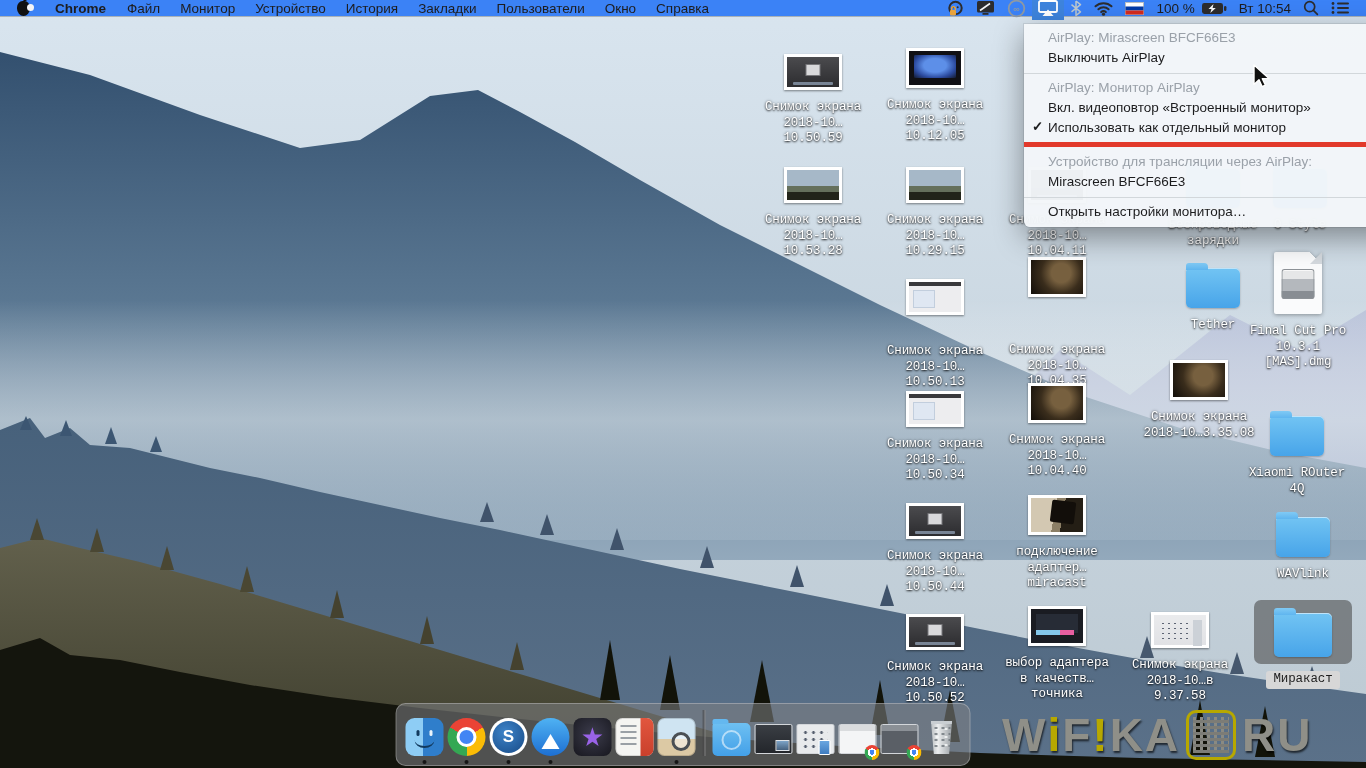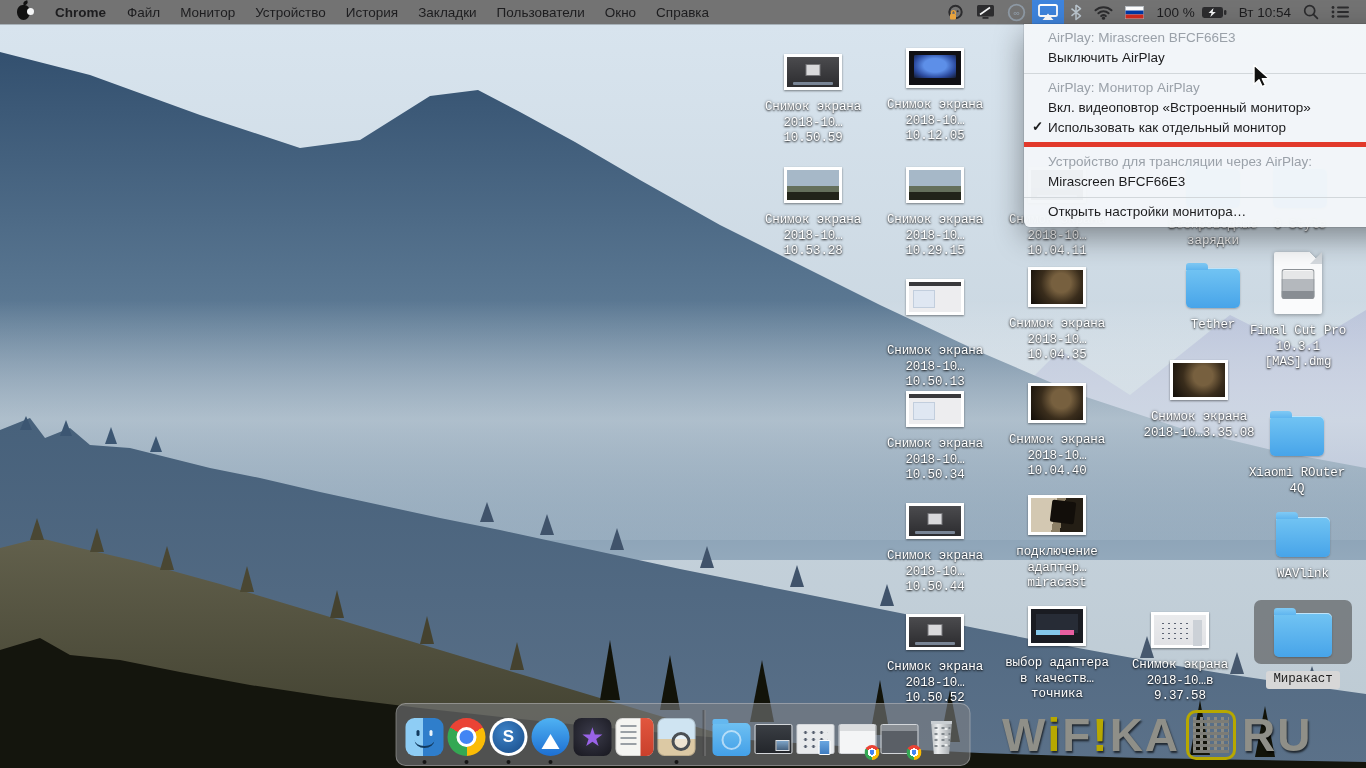--- a/index.html
+++ b/index.html
@@ -5,22 +5,22 @@
   html,body{margin:0;padding:0}
   body{
     position:relative;width:1366px;height:768px;overflow:hidden;
     background:#000;font-family:"Liberation Sans",sans-serif;
     -webkit-font-smoothing:antialiased;
   }
   
   .wallpaper{position:absolute;inset:0;z-index:0}
   
   .menubar{
-    position:absolute;top:0;left:0;right:0;height:24px;z-index:50;
-    background:#737373;display:flex;align-items:center;
+    position:absolute;top:0;left:0;right:0;height:16px;z-index:50;
+    background:#3b82f6;display:flex;align-items:center;
     box-shadow:0 1px 0 rgba(0,0,0,.22);
     font-size:13.5px;color:#1d1d1f;
   }
   .mb-left{display:flex;align-items:center;height:100%}
   .apple-icon{position:relative;width:13px;height:15px;margin:0 14px 0 17px;background:#111;
     border-radius:6px 6px 7px 7px/7px 7px 8px 8px}
   .apple-icon::before{content:"";position:absolute;top:-4px;left:6px;width:5px;height:4px;background:#111;
     border-radius:80% 0 80% 0;transform:rotate(-20deg)}
   .apple-icon::after{content:"";position:absolute;top:3px;right:-4px;width:7px;height:7px;background:#f4f5f6;border-radius:50%}
   .mb-item{padding:0 10px;height:24px;display:flex;align-items:center;cursor:default;white-space:nowrap}
@@ -298,21 +298,21 @@
       <div class="dlabel">Снимок экрана 2018-10…10.04.11</div>
     </div>
 
     <div class="dicon kind-shot-light" style="left: 873px; top: 267px; gap: 19px;">
       <div class="thumbwrap">
         <div class="thumb"></div>
       </div>
       <div class="dlabel">Снимок экрана 2018-10…10.50.13</div>
     </div>
 
-    <div class="dicon kind-photo-dark" style="left: 995px; top: 259px;">
+    <div class="dicon kind-photo-dark" style="left: 995px; top: 249px; gap: 36px;">
       <div class="thumbwrap">
         <div class="thumb"></div>
       </div>
       <div class="dlabel">Снимок экрана 2018-10…10.04.35</div>
     </div>
 
     <div class="dicon kind-shot-light" style="left: 873px; top: 379px;">
       <div class="thumbwrap">
         <div class="thumb"></div>
       </div>

